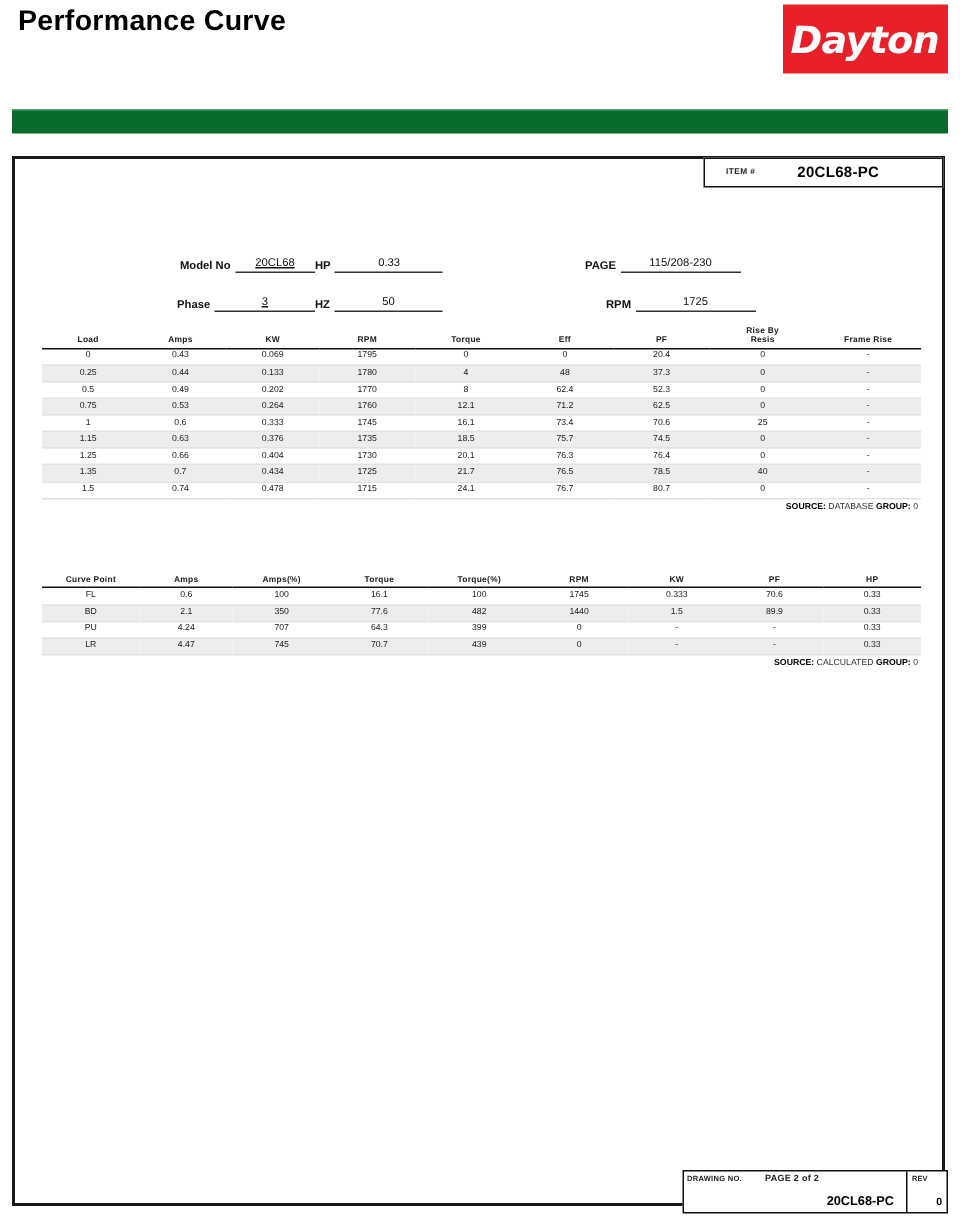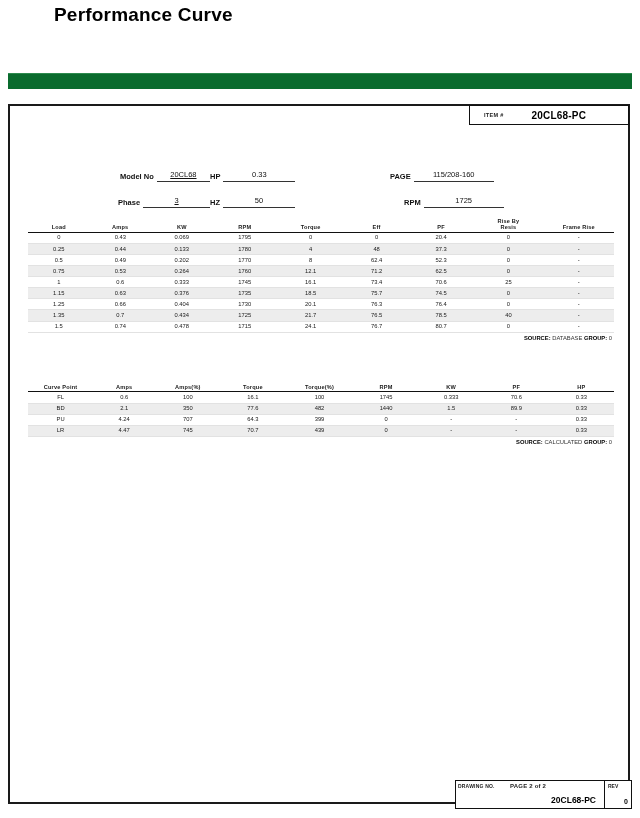--- a/index.html
+++ b/index.html
@@ -13,21 +13,20 @@
     font-family: "Liberation Sans", sans-serif;
     color: #1a1a1a;
     position: relative;
     overflow: hidden;
   }
 
   
   .top-header {
     position: relative;
     height: 70px;
-    margin-left: 42px;
   }
   .page-title {
     position: absolute;
     left: 12px;
     top: 4px;
     font-size: 19px;
     font-weight: bold;
     letter-spacing: 0.2px;
     color: #000;
   }
@@ -274,20 +273,23 @@
     font-size: 7px;
     font-weight: bold;
     color: #000;
   }
 </style>
 </head>
 <body>
 
 <div class="top-header">
   <div class="page-title">Performance Curve</div>
+  <div class="brand-logo">
+    <span class="brand-logo-text">Dayton</span>
+  </div>
 </div>
 <div class="green-bar"></div>
 
 <div class="sheet">
 
   <div class="item-box">
     <span class="item-label">ITEM #</span>
     <span class="item-value">20CL68-PC</span>
   </div>
 
@@ -296,21 +298,21 @@
       <div class="spec-cell col-a">
         <span class="spec-key">Model No</span>
         <span class="spec-val w-model">20CL68</span>
       </div>
       <div class="spec-cell col-b">
         <span class="spec-key">HP</span>
         <span class="spec-val w-hp">0.33</span>
       </div>
       <div class="spec-cell col-c">
         <span class="spec-key">PAGE</span>
-        <span class="spec-val w-volts">115/208-160</span>
+        <span class="spec-val w-volts">115/208-230</span>
       </div>
     </div>
     <div class="spec-row">
       <div class="spec-cell col-a2">
         <span class="spec-key">Phase</span>
         <span class="spec-val w-model">3</span>
       </div>
       <div class="spec-cell col-b2">
         <span class="spec-key">HZ</span>
         <span class="spec-val w-hp">50</span>

